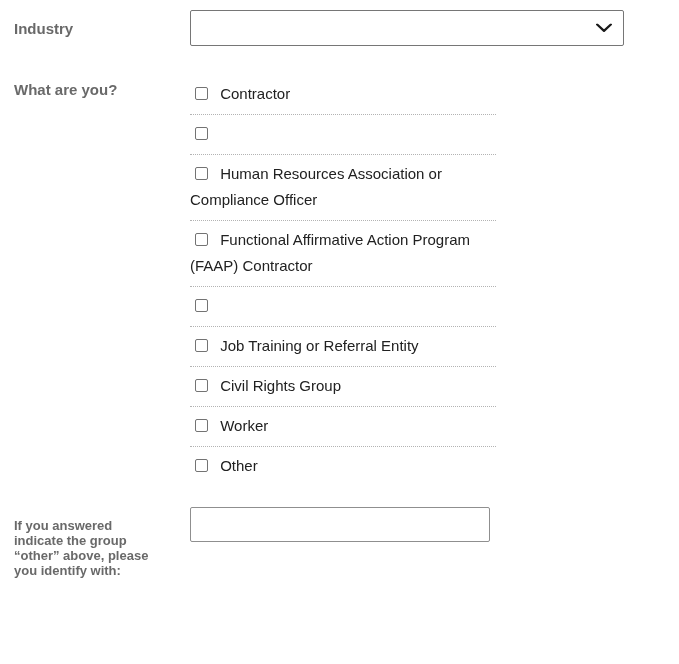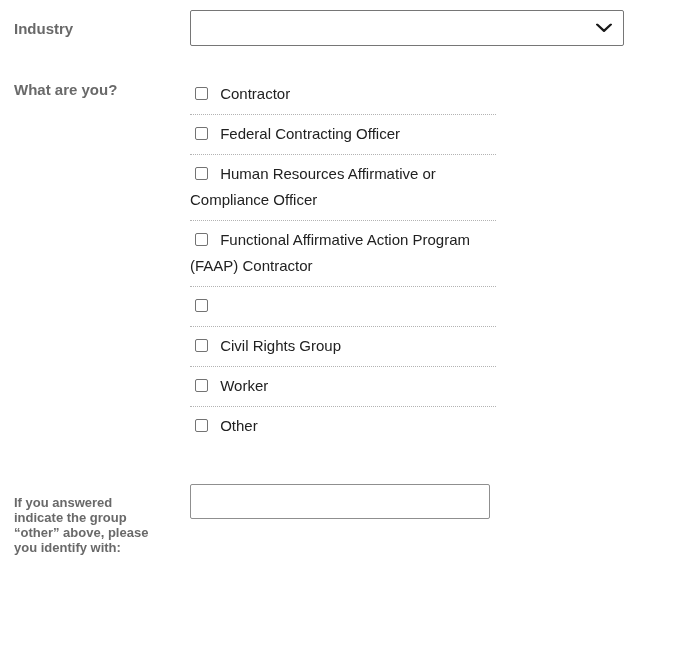--- a/index.html
+++ b/index.html
@@ -78,21 +78,21 @@
     border-radius: 2px;
     background: #ffffff;
     margin: 0 8px 0 5px;
     padding: 0;
     vertical-align: -1px;
     display: inline-block;
     cursor: pointer;
   }
 
   
-  .row-other { margin-top: 38px; }
+  .row-other { margin-top: 21px; }
   .row-other .label-col {
     padding-top: 11px;
     font-size: 13px;
     line-height: 15px;
   }
   .row-other input[type="text"] {
     width: 300px;
     height: 35px;
     border: 1px solid #8f8f8f;
     border-radius: 2px;
@@ -128,38 +128,43 @@
       <ul class="checkbox-list">
         <li>
           <label>
             <input type="checkbox" style="">
             <span>Contractor</span>
           </label>
         </li>
         <li>
           <label>
             <input type="checkbox" style="">
-            <span>Federal Contracting Officer</span>
           </label>
         </li>
         <li>
           <label>
             <input type="checkbox" style="">
-            <span>Human Resources Affirmative or Compliance Officer</span>
+            <span>Human Resources Association or Compliance Officer</span>
           </label>
         </li>
         <li>
           <label>
             <input type="checkbox" style="">
             <span>Functional Affirmative Action Program (FAAP) Contractor</span>
           </label>
         </li>
         <li>
           <label>
             <input type="checkbox" style="">
+          </label>
+        </li>
+        <li>
+          <label>
+            <input type="checkbox" style="">
+            <span>Job Training or Referral Entity</span>
           </label>
         </li>
         <li>
           <label>
             <input type="checkbox" style="">
             <span>Civil Rights Group</span>
           </label>
         </li>
         <li>
           <label>

